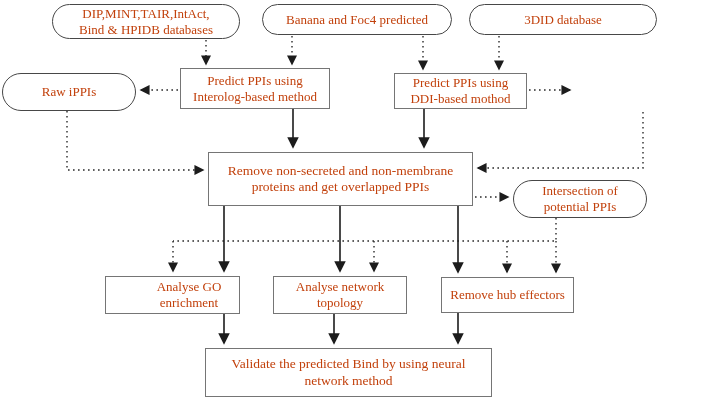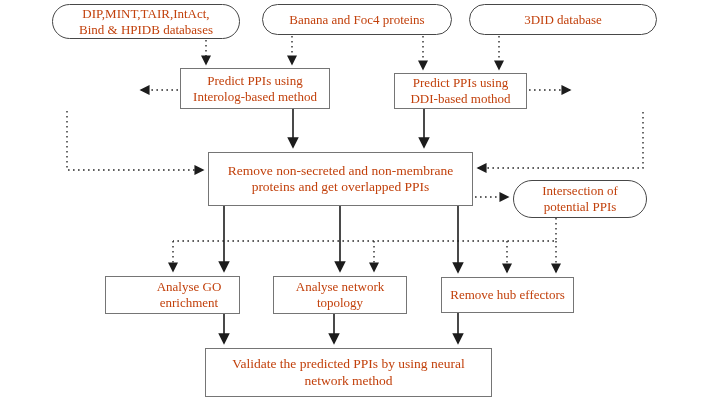--- a/index.html
+++ b/index.html
@@ -57,27 +57,30 @@
       <path d="M458,313 L458,343" marker-end="url(#ah)"></path>
     </g>
   </svg>
 
   <div class="node ellipse" style="left:52px;top:4px;width:188px;height:35px;">
     <span class="lbl">DIP,MINT,TAIR,IntAct,
 Bind &amp; HPIDB databases</span>
   </div>
 
   <div class="node ellipse" style="left:262px;top:4px;width:190px;height:31px;border-radius:16px;">
-    <span class="lbl">Banana and Foc4 proteins</span>
+    <span class="lbl">Banana and Foc4 predicted</span>
   </div>
 
   <div class="node ellipse" style="left:469px;top:4px;width:188px;height:31px;border-radius:16px;justify-content:center;">
     <span class="lbl">3DID database</span>
   </div>
 
+  <div class="node ellipse" style="left:2px;top:73px;width:134px;height:38px;">
+    <span class="lbl">Raw iPPIs</span>
+  </div>
 
   <div class="node rect" style="left:180px;top:68px;width:150px;height:41px;">
     <span class="lbl">Predict PPIs using
 Interolog-based method</span>
   </div>
 
   <div class="node rect" style="left:394px;top:73px;width:133px;height:36px;">
     <span class="lbl">Predict PPIs using
 DDI-based mothod</span>
   </div>
@@ -101,17 +104,17 @@
   <div class="node rect" style="left:273px;top:276px;width:134px;height:38px;">
     <span class="lbl">Analyse network
 topology</span>
   </div>
 
   <div class="node rect" style="left:441px;top:277px;width:133px;height:36px;">
     <span class="lbl">Remove hub effectors</span>
   </div>
 
   <div class="node rect lg" style="left:205px;top:348px;width:287px;height:49px;">
-    <span class="lbl">Validate the predicted PPIs by using neural
+    <span class="lbl">Validate the predicted Bind by using neural
 network method</span>
   </div>
 
 </div>
 
 </body></html>

